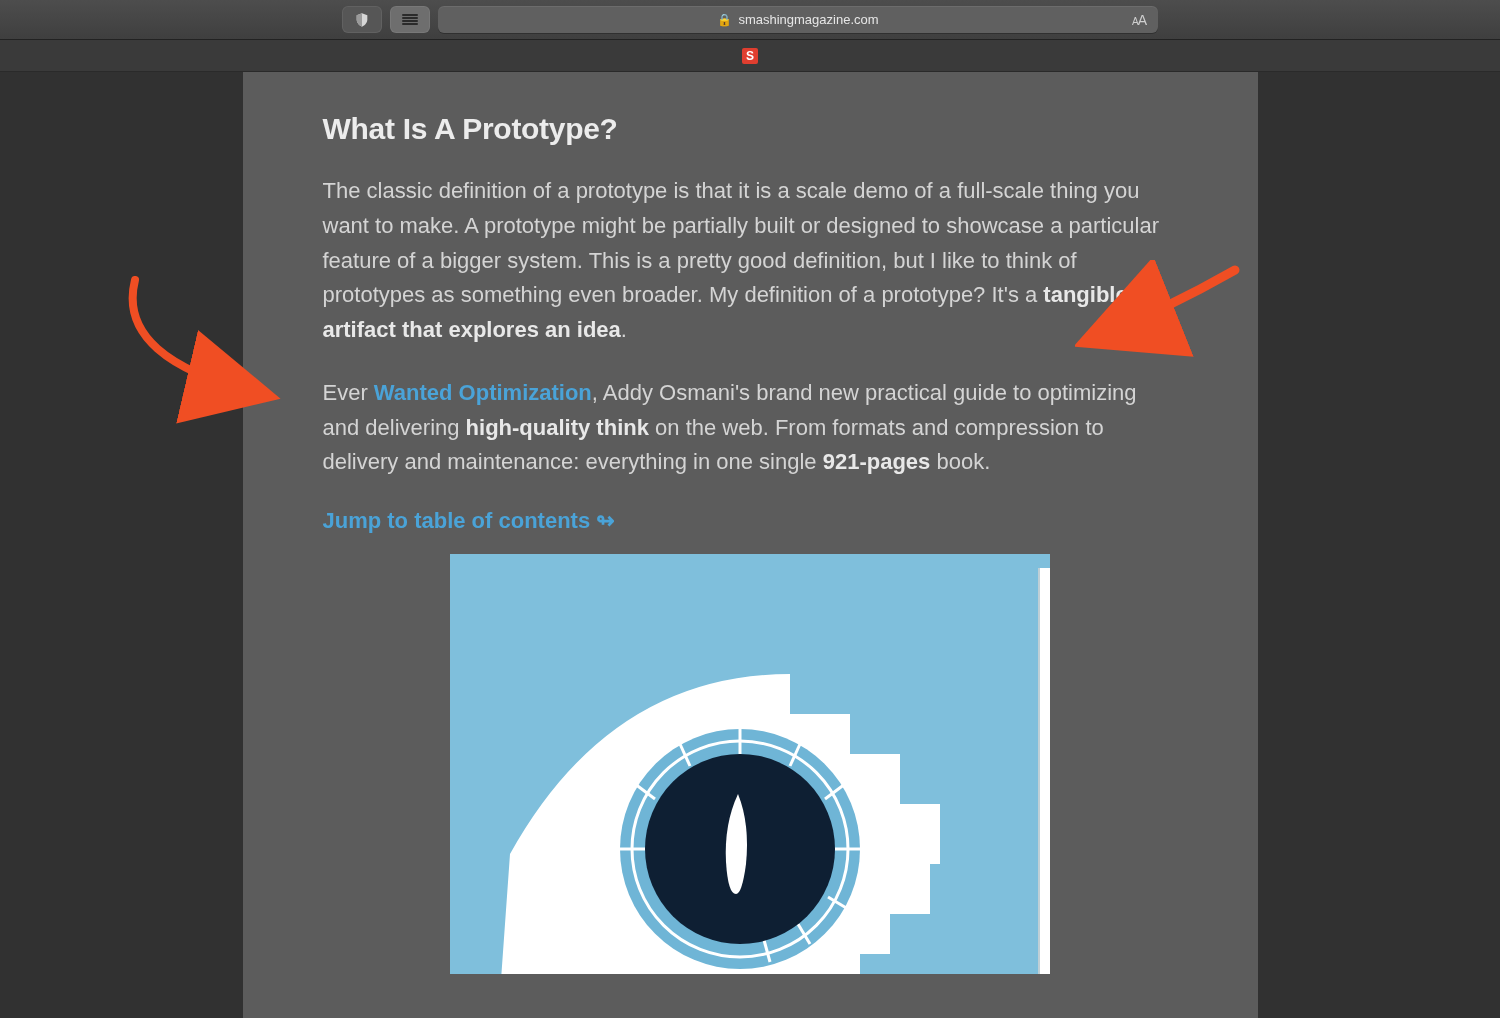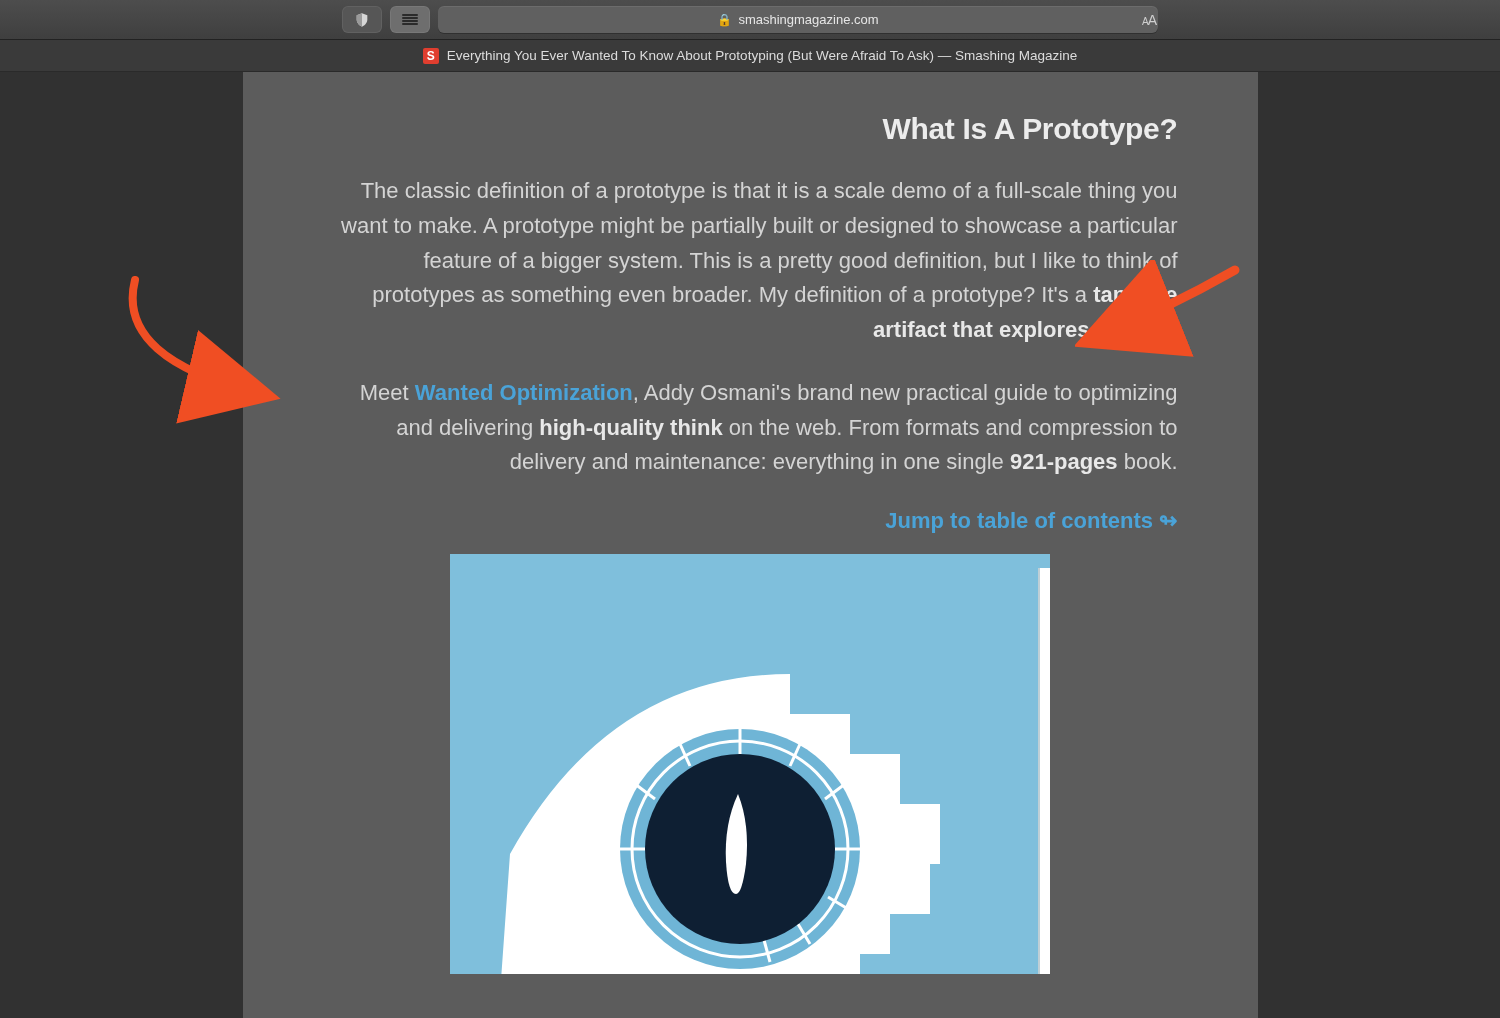--- a/index.html
+++ b/index.html
@@ -45,21 +45,21 @@
       align-items: center;
       justify-content: center;
       position: relative;
       color: #e6e6e6;
       font-size: 13px;
       gap: 6px;
     }
     .addressbar .lock { font-size: 12px; color: #cfcfcf; }
     .addressbar .reader-size {
       position: absolute;
-      right: 2px;
+      right: 12px;
       color: #cfcfcf;
       font-size: 14px;
       letter-spacing: -1px;
     }
     .addressbar .reader-size .small { font-size: 10px; }
 
     
     .tabstrip {
       height: 32px;
       background: #3a3a3a;
@@ -83,21 +83,20 @@
     }
 
     
     .viewport {
       position: absolute;
       top: 72px;
       left: 0; right: 0; bottom: 0;
       background: #313131;
       display: flex;
       justify-content: center;
-      text-align: right;
     }
     .page {
       width: 1015px;
       background: #5c5c5c;
       padding: 40px 80px 0 80px;
       color: #dcdcdc;
     }
     h2.section-heading {
       color: #ececec;
       font-size: 30px;
@@ -179,34 +178,33 @@
     <span class="reader-size">
       <span class="small">A</span><span>A</span>
     </span>
   </div>
 </div>
 
 <div class="tabstrip">
   <div class="favicon">
     <span>S</span>
   </div>
-  <span class="tab-title">Everything You Ever Wanted To Know About Prototyping (But Were Afraid To Ask) — Smashing Magazine</span>
 </div>
 
 <div class="viewport">
   <article class="page">
 
     <h2 class="section-heading">What Is A Prototype?</h2>
 
     <p class="body">
       <span>The classic definition of a prototype is that it is a scale demo of a full-scale thing you want to make. A prototype might be partially built or designed to showcase a particular feature of a bigger system. This is a pretty good definition, but I like to think of prototypes as something even broader. My definition of a prototype? It's a </span><strong>tangible artifact that explores an idea</strong><span>.</span>
     </p>
 
     <p class="body">
-      <span>Meet </span><a href="#" class="inline-link">Wanted Optimization</a><span>, Addy Osmani's brand new practical guide to optimizing and delivering </span><strong>high-quality think</strong><span> on the web. From formats and compression to delivery and maintenance: everything in one single </span><strong>921-pages</strong><span> book.</span>
+      <span>Ever </span><a href="#" class="inline-link">Wanted Optimization</a><span>, Addy Osmani's brand new practical guide to optimizing and delivering </span><strong>high-quality think</strong><span> on the web. From formats and compression to delivery and maintenance: everything in one single </span><strong>921-pages</strong><span> book.</span>
     </p>
 
     <a href="#" class="jump-link">
       <span>Jump to table of contents ↬</span>
     </a>
 
     
     <div class="book">
       <div class="back-page"></div>
       <svg viewBox="0 0 600 420" width="600" height="420">

